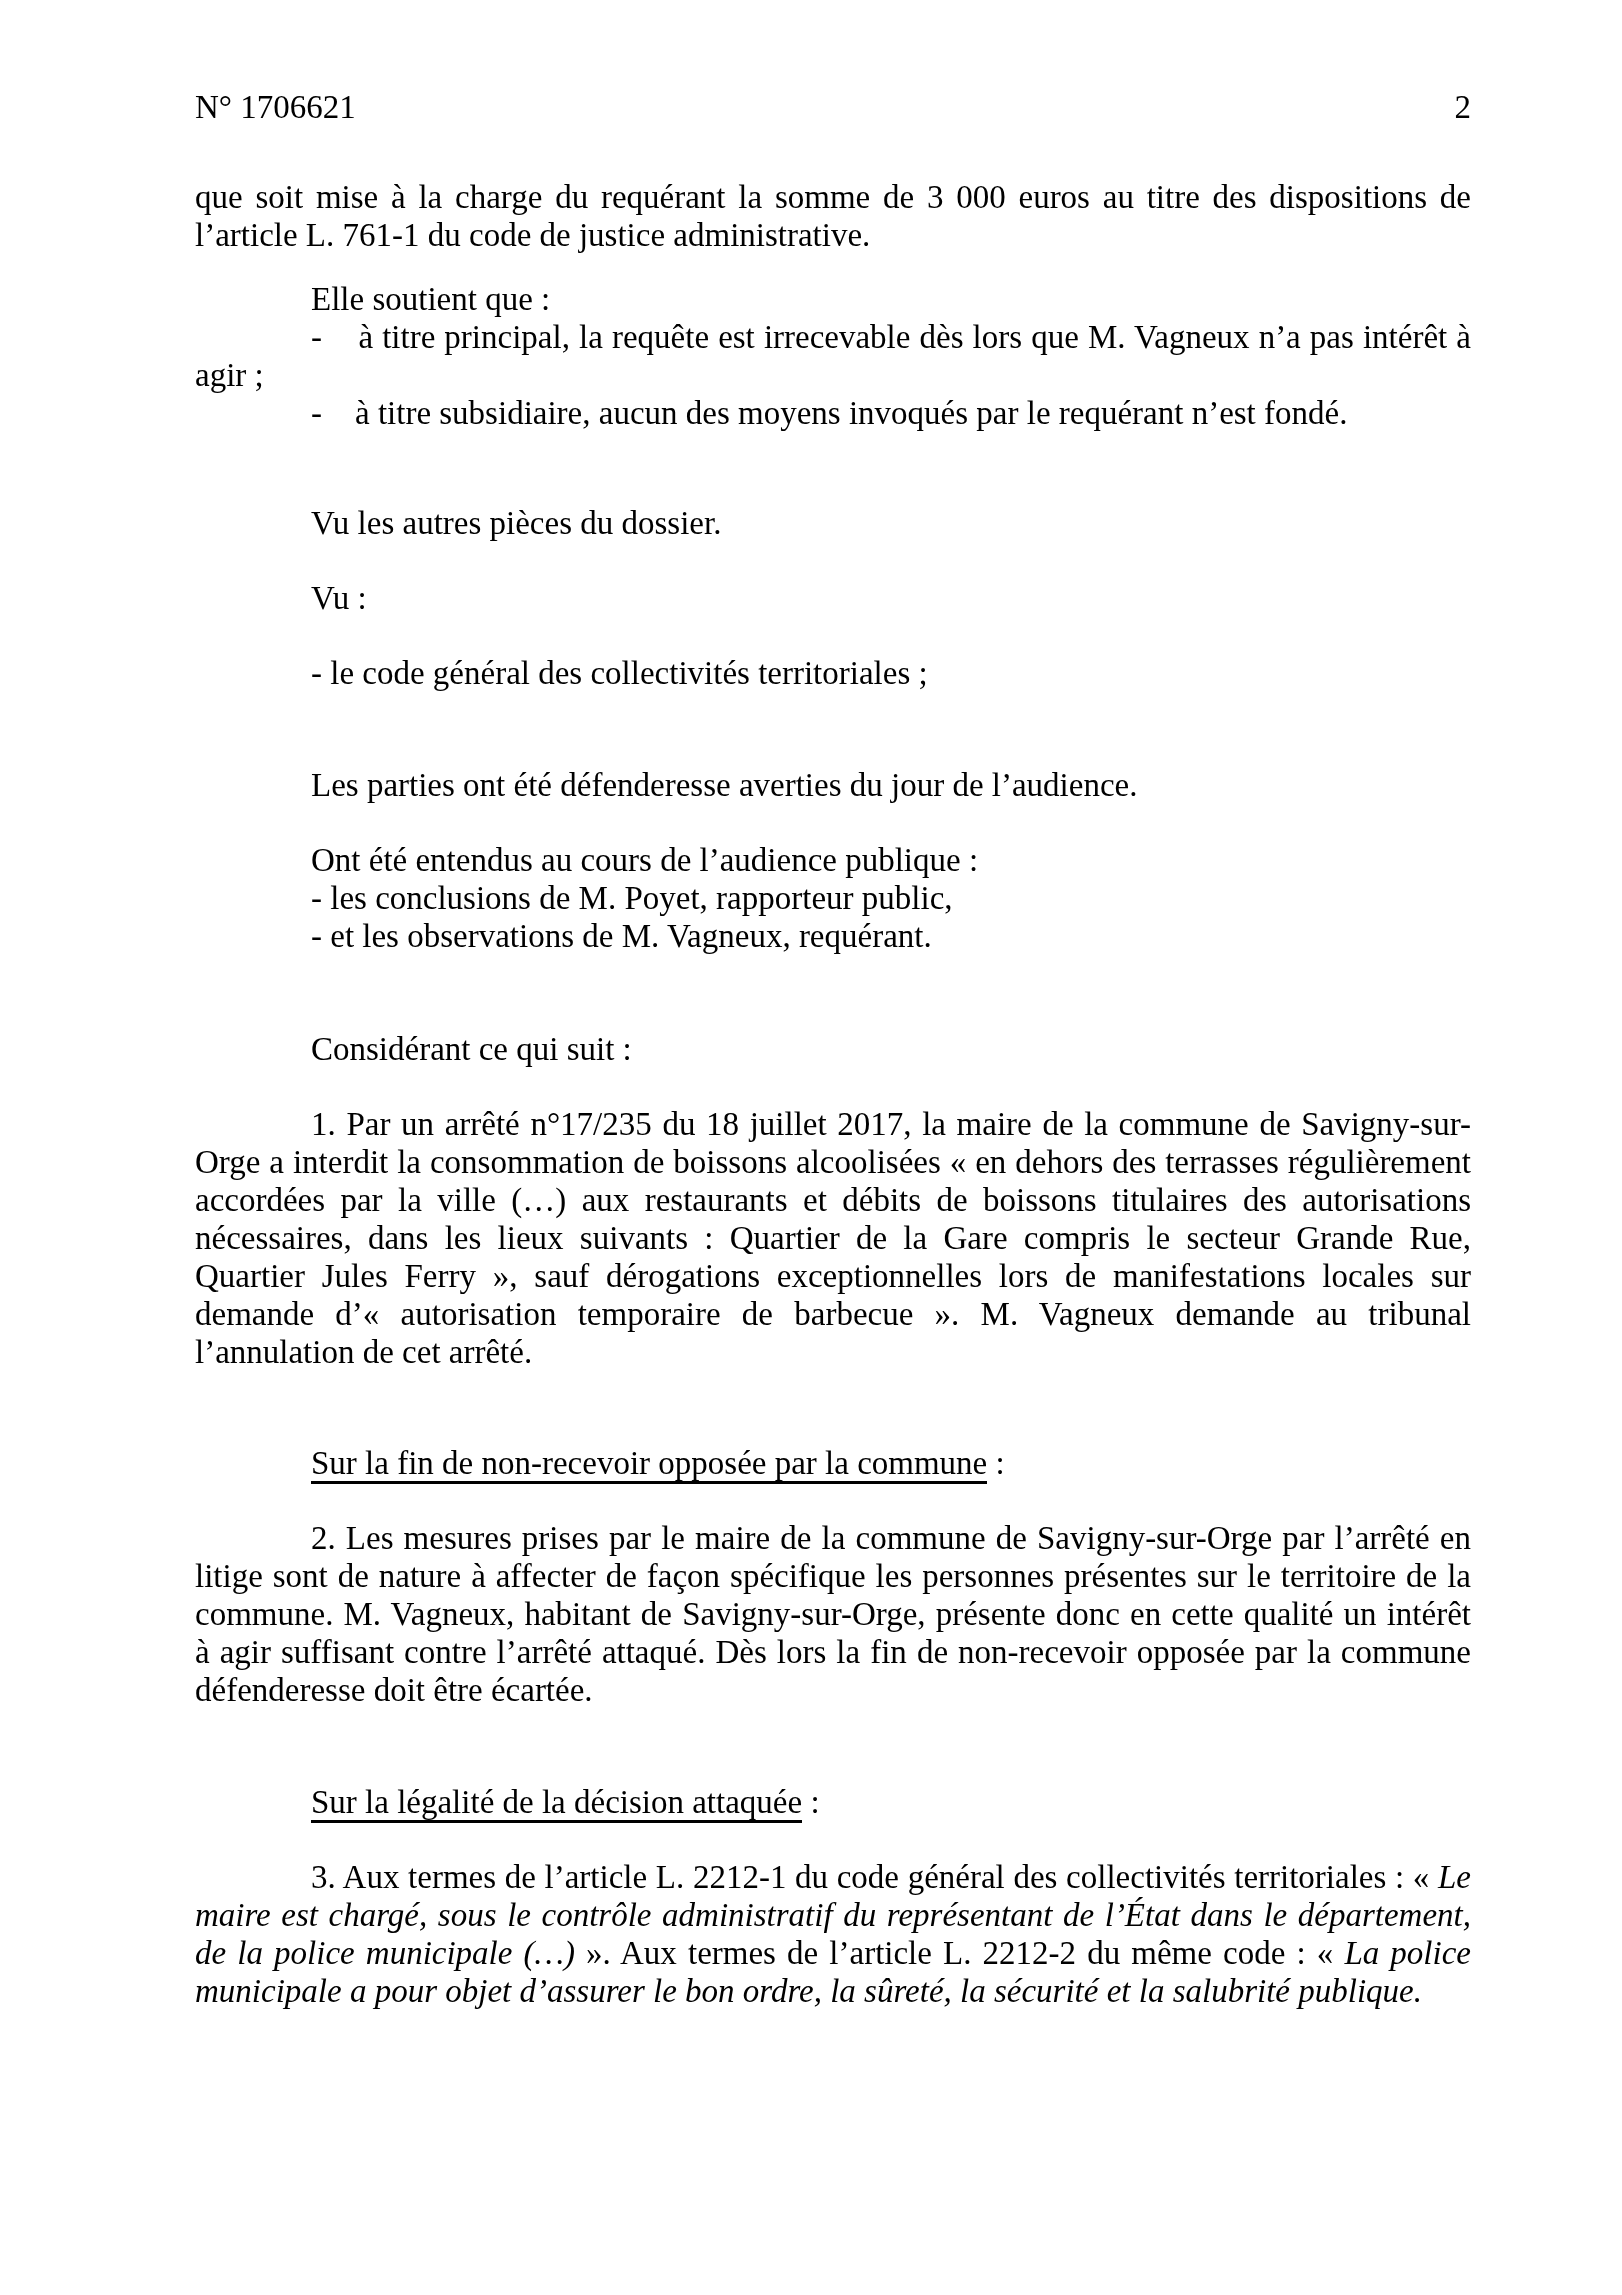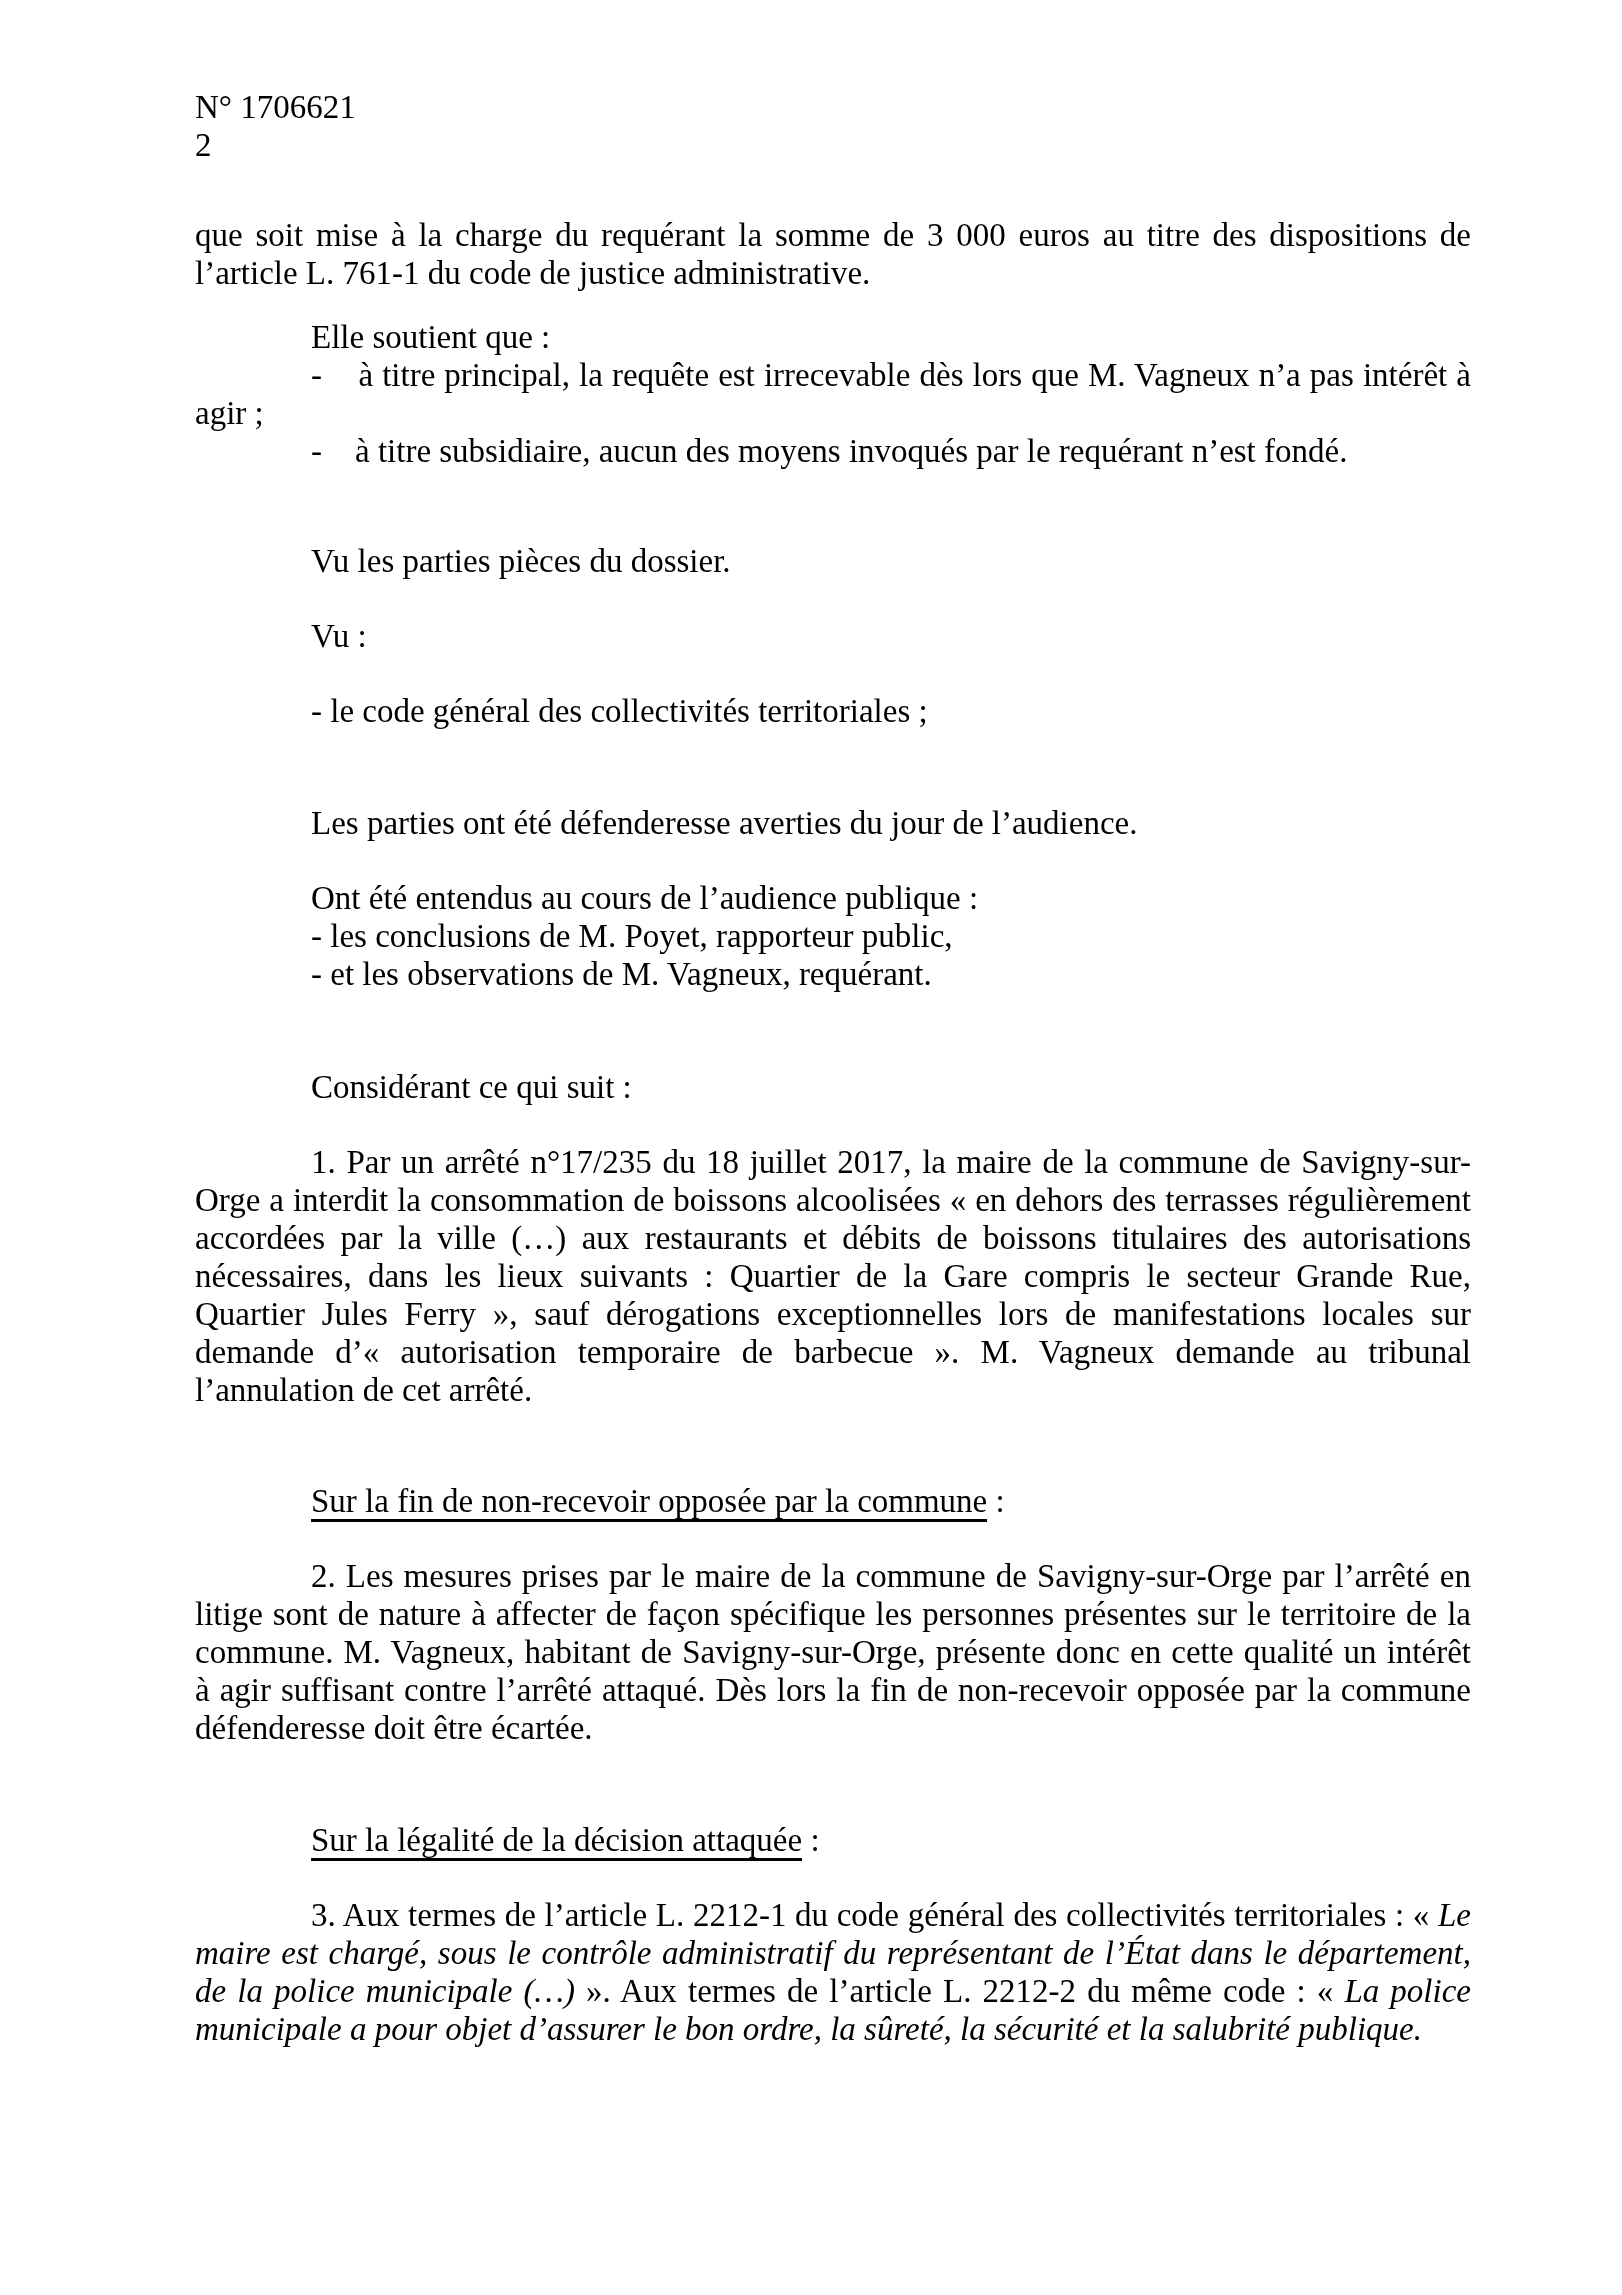--- a/index.html
+++ b/index.html
@@ -17,21 +17,20 @@
     font-family: "Liberation Serif", "DejaVu Serif", serif;
     font-size: 33px;
     line-height: 38px;
     padding: 88px 152px 0 195px;
     overflow: hidden;
   }
   .page-header {
     display: flex;
     justify-content: space-between;
     align-items: baseline;
-    flex-direction: column;
   }
   p {
     margin: 0;
     text-align: justify;
   }
   .ind { text-indent: 116px; }
   .it { font-style: italic; }
   .u  { border-bottom: 3.3px solid #000000; }
   .mt-p1        { margin-top: 52px; }
   .mt-elle      { margin-top: 26px; }
@@ -54,21 +53,21 @@
 
   <main>
 
     <p class="mt-p1">que soit mise à la charge du requérant la somme de 3&nbsp;000 euros au titre des dispositions de l’article L. 761-1 du code de justice administrative.</p>
 
     <p class="ind mt-elle">Elle soutient que&nbsp;:</p>
 
     <p class="ind">-&nbsp;&nbsp;&nbsp;&nbsp;à titre principal, la requête est irrecevable dès lors que M. Vagneux n’a pas intérêt à agir&nbsp;;</p>
     <p class="ind">-&nbsp;&nbsp;&nbsp;&nbsp;à titre subsidiaire, aucun des moyens invoqués par le requérant n’est fondé.</p>
 
-    <p class="ind mt-vuautres">Vu les parties pièces du dossier.</p>
+    <p class="ind mt-vuautres">Vu les autres pièces du dossier.</p>
 
     <p class="ind mt-line">Vu&nbsp;:</p>
 
     <p class="ind mt-line">-&nbsp;le code général des collectivités territoriales&nbsp;;</p>
 
     <p class="ind mt-parties">Les parties ont été défenderesse averties du jour de l’audience.</p>
 
     <p class="ind mt-line">Ont été entendus au cours de l’audience publique&nbsp;:</p>
     <p class="ind">-&nbsp;les conclusions de M. Poyet, rapporteur public,</p>
     <p class="ind">-&nbsp;et les observations de M. Vagneux, requérant.</p>

